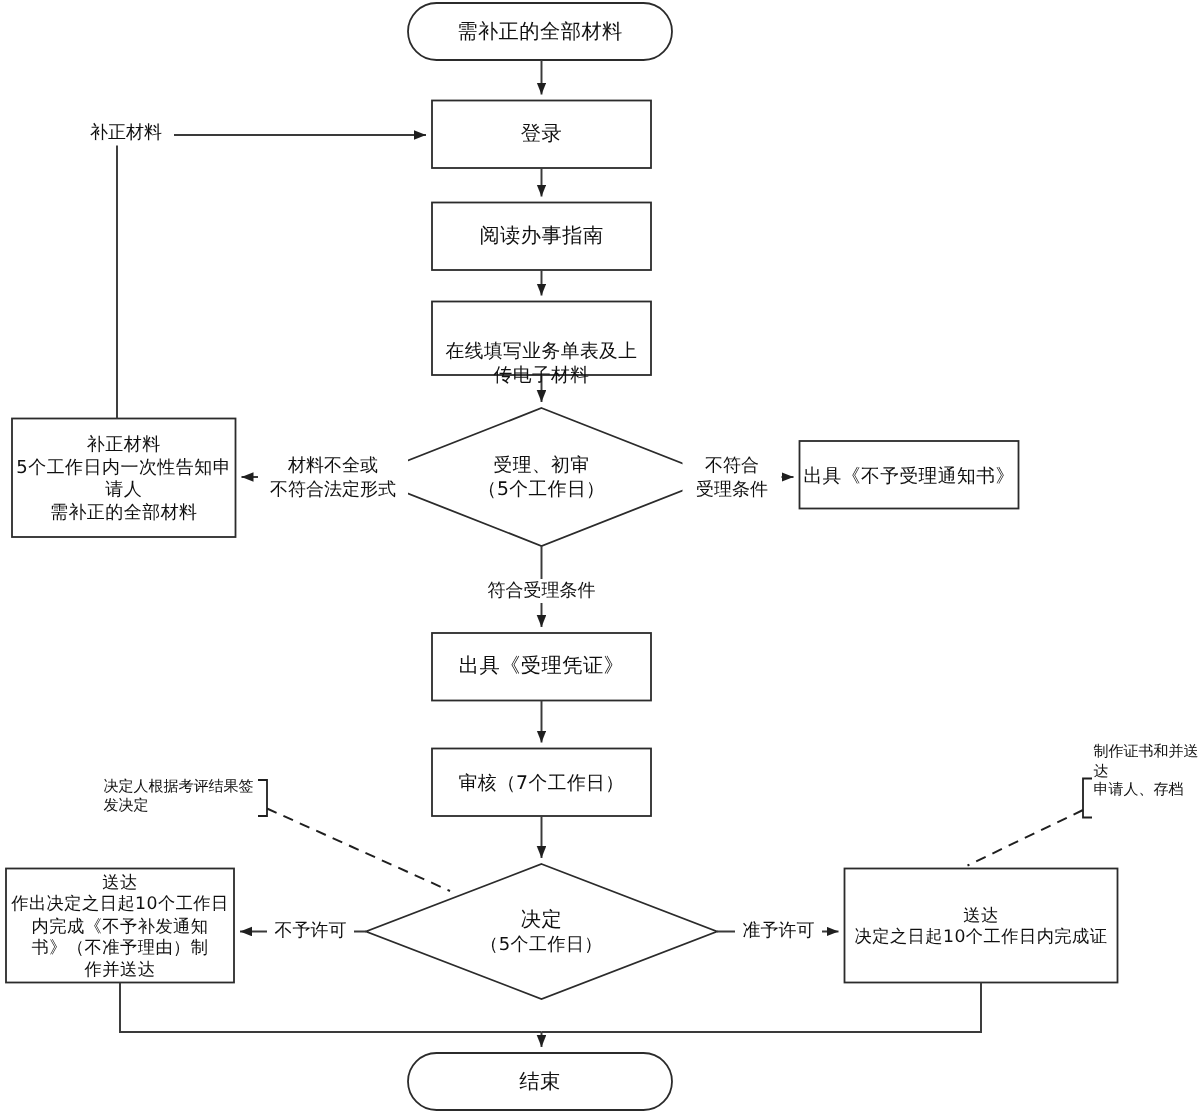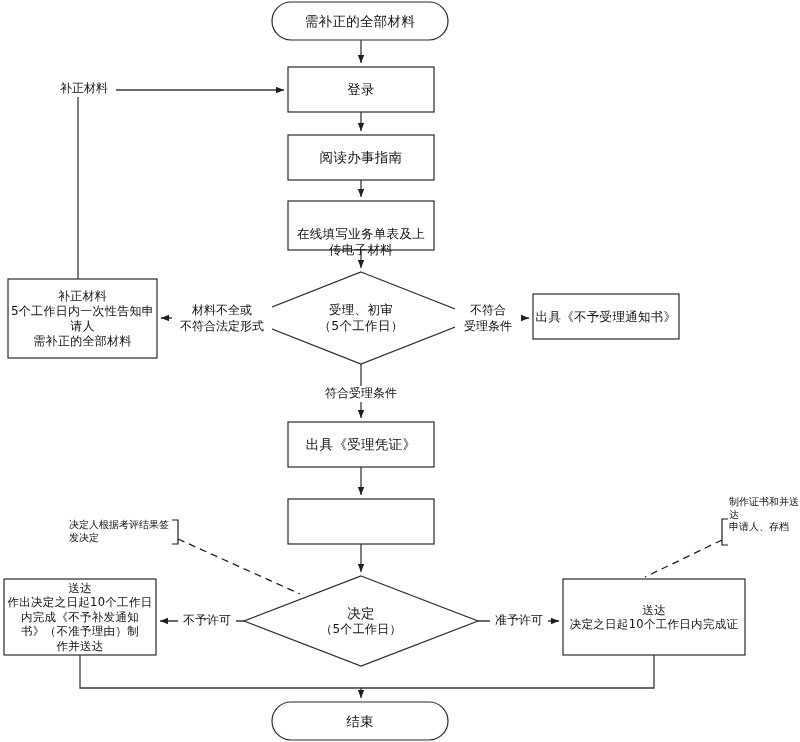--- a/index.html
+++ b/index.html
@@ -173,20 +173,23 @@
   </div>
 
   <div class="node-text t13" style="left:533px; top:294px; width:146px; height:45px;">
     <span>出具《不予受理通知书》</span>
   </div>
 
   <div class="node-text t14" style="left:288px; top:422px; width:146px; height:45px;">
     <span>出具《受理凭证》</span>
   </div>
 
+  <div class="node-text t13" style="left:288px; top:499px; width:146px; height:45px;">
+    <span>审核（7个工作日）</span>
+  </div>
 
   <div class="node-text t14" style="left:291px; top:598px; width:140px; height:46px;">
     <span>
       <span style="display:block;">决定</span>
       <span class="t12" style="display:block;">（5个工作日）</span>
     </span>
   </div>
 
   <div class="node-text t11" style="left:4px; top:582px; width:152px; height:70px;">
     <span>

